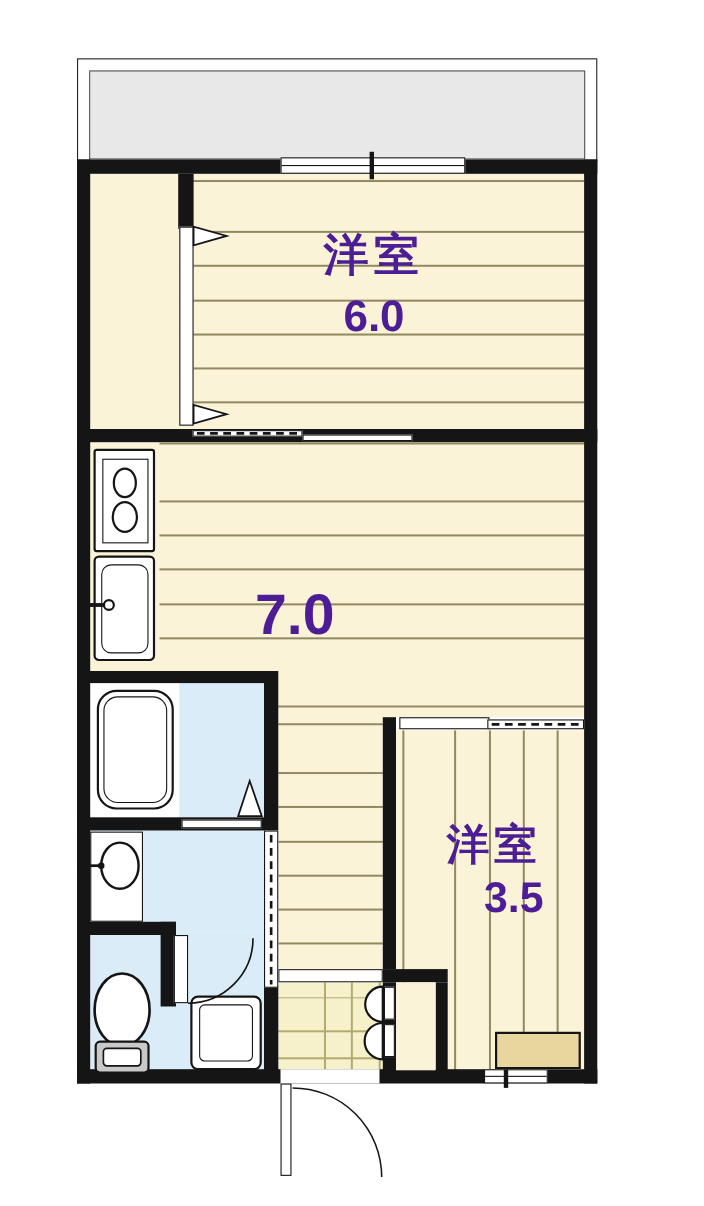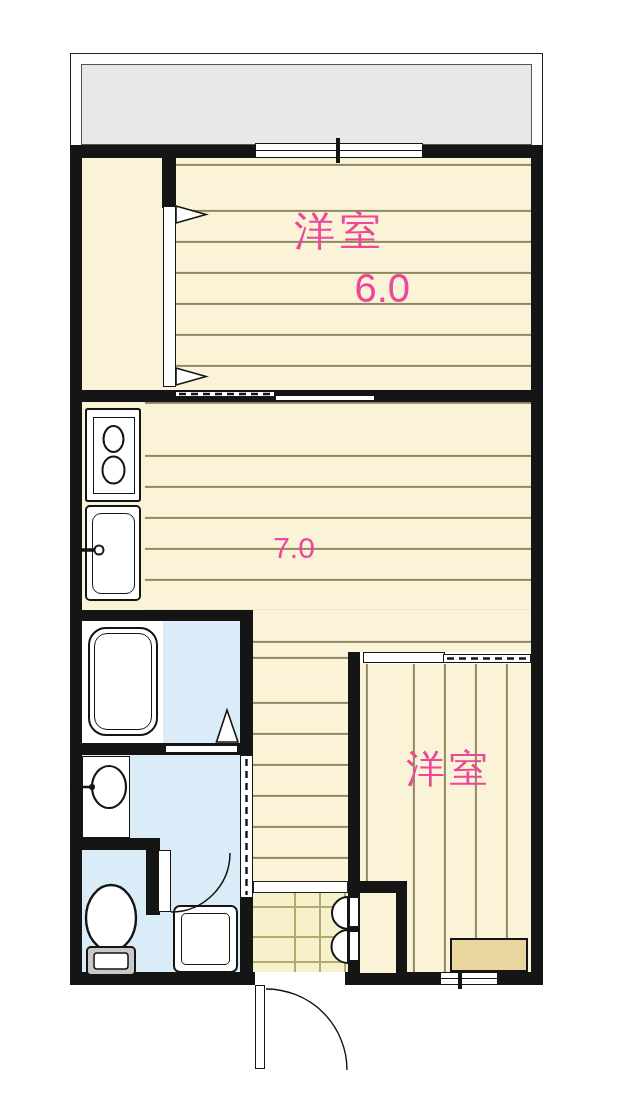--- a/index.html
+++ b/index.html
@@ -8,21 +8,21 @@
   .abs{position:absolute;}
   .wall{position:absolute;background:#151515;z-index:2;}
   .floor{position:absolute;z-index:1;background-color:#faf3d8;}
   .floor-h{background-image:repeating-linear-gradient(to bottom,rgba(0,0,0,0) 0 29.2px,#90885f 29.2px 31px);}
   .floor-v{background-image:repeating-linear-gradient(to right,rgba(0,0,0,0) 0 29.2px,#90885f 29.2px 31px);}
   .wet{position:absolute;z-index:1;background:#d9ecf7;}
   .fix{position:absolute;z-index:3;background:#ffffff;border:2.5px solid #151515;box-sizing:border-box;}
   .fix-thin{position:absolute;z-index:3;background:#ffffff;border:1.5px solid #151515;box-sizing:border-box;}
   .strip{position:absolute;z-index:3;background:#ffffff;border:1px solid #151515;box-sizing:border-box;}
   .svg-layer{position:absolute;left:0;top:0;z-index:4;pointer-events:none;}
-  .room-label{position:absolute;z-index:5;color:#ec4899;font-weight:normal;text-align:center;line-height:1;white-space:nowrap;}
+  .room-label{position:absolute;z-index:5;color:#4c1d95;font-weight:bold;text-align:center;line-height:1;white-space:nowrap;}
   .win-mid{position:absolute;left:0;right:0;top:50%;height:1.5px;margin-top:-0.75px;background:#151515;}
 </style>
 </head>
 <body>
 
 <div class="plan">
 
   <div class="abs" style="left:70px;top:53px;width:473px;height:94px;background:#ffffff;border:1.5px solid #222;box-sizing:border-box;z-index:1;"></div>
   <div class="abs" style="left:81px;top:64px;width:451px;height:81px;background:#e8e8e8;border:1px solid #555;box-sizing:border-box;z-index:1;"></div>
 
@@ -139,19 +139,20 @@
     <path d="M348 930 A 16.5 16.5 0 0 0 348 963 Z" fill="#ffffff" stroke-width="2"></path>
 
     <path d="M 266 989 A 81 81 0 0 1 347 1070" stroke-width="1.4"></path>
 
     <line x1="179" y1="394" x2="273" y2="394" stroke-width="2.4" stroke-dasharray="7 5"></line>
     <line x1="246.5" y1="759" x2="246.5" y2="895" stroke-width="2.4" stroke-dasharray="7 5"></line>
     <line x1="447" y1="658.5" x2="529" y2="658.5" stroke-width="2.4" stroke-dasharray="7 5"></line>
   </svg>
 
   <div class="room-label" style="left:270px;top:211px;width:140px;font-size:41px;letter-spacing:5px;">洋室</div>
-  <div class="room-label" style="left:270px;top:268px;width:140px;font-size:40px;text-align:right;">6.0</div>
+  <div class="room-label" style="left:270px;top:268px;width:140px;font-size:40px;">6.0</div>
 
-  <div class="room-label" style="left:234px;top:533px;width:120px;font-size:30px;">7.0</div>
+  <div class="room-label" style="left:208px;top:533px;width:120px;font-size:52px;">7.0</div>
 
   <div class="room-label" style="left:383px;top:749px;width:132px;font-size:39px;letter-spacing:4px;">洋室</div>
+  <div class="room-label" style="left:402px;top:797px;width:130px;font-size:39px;">3.5</div>
 
 </div>
 
 </body></html>

